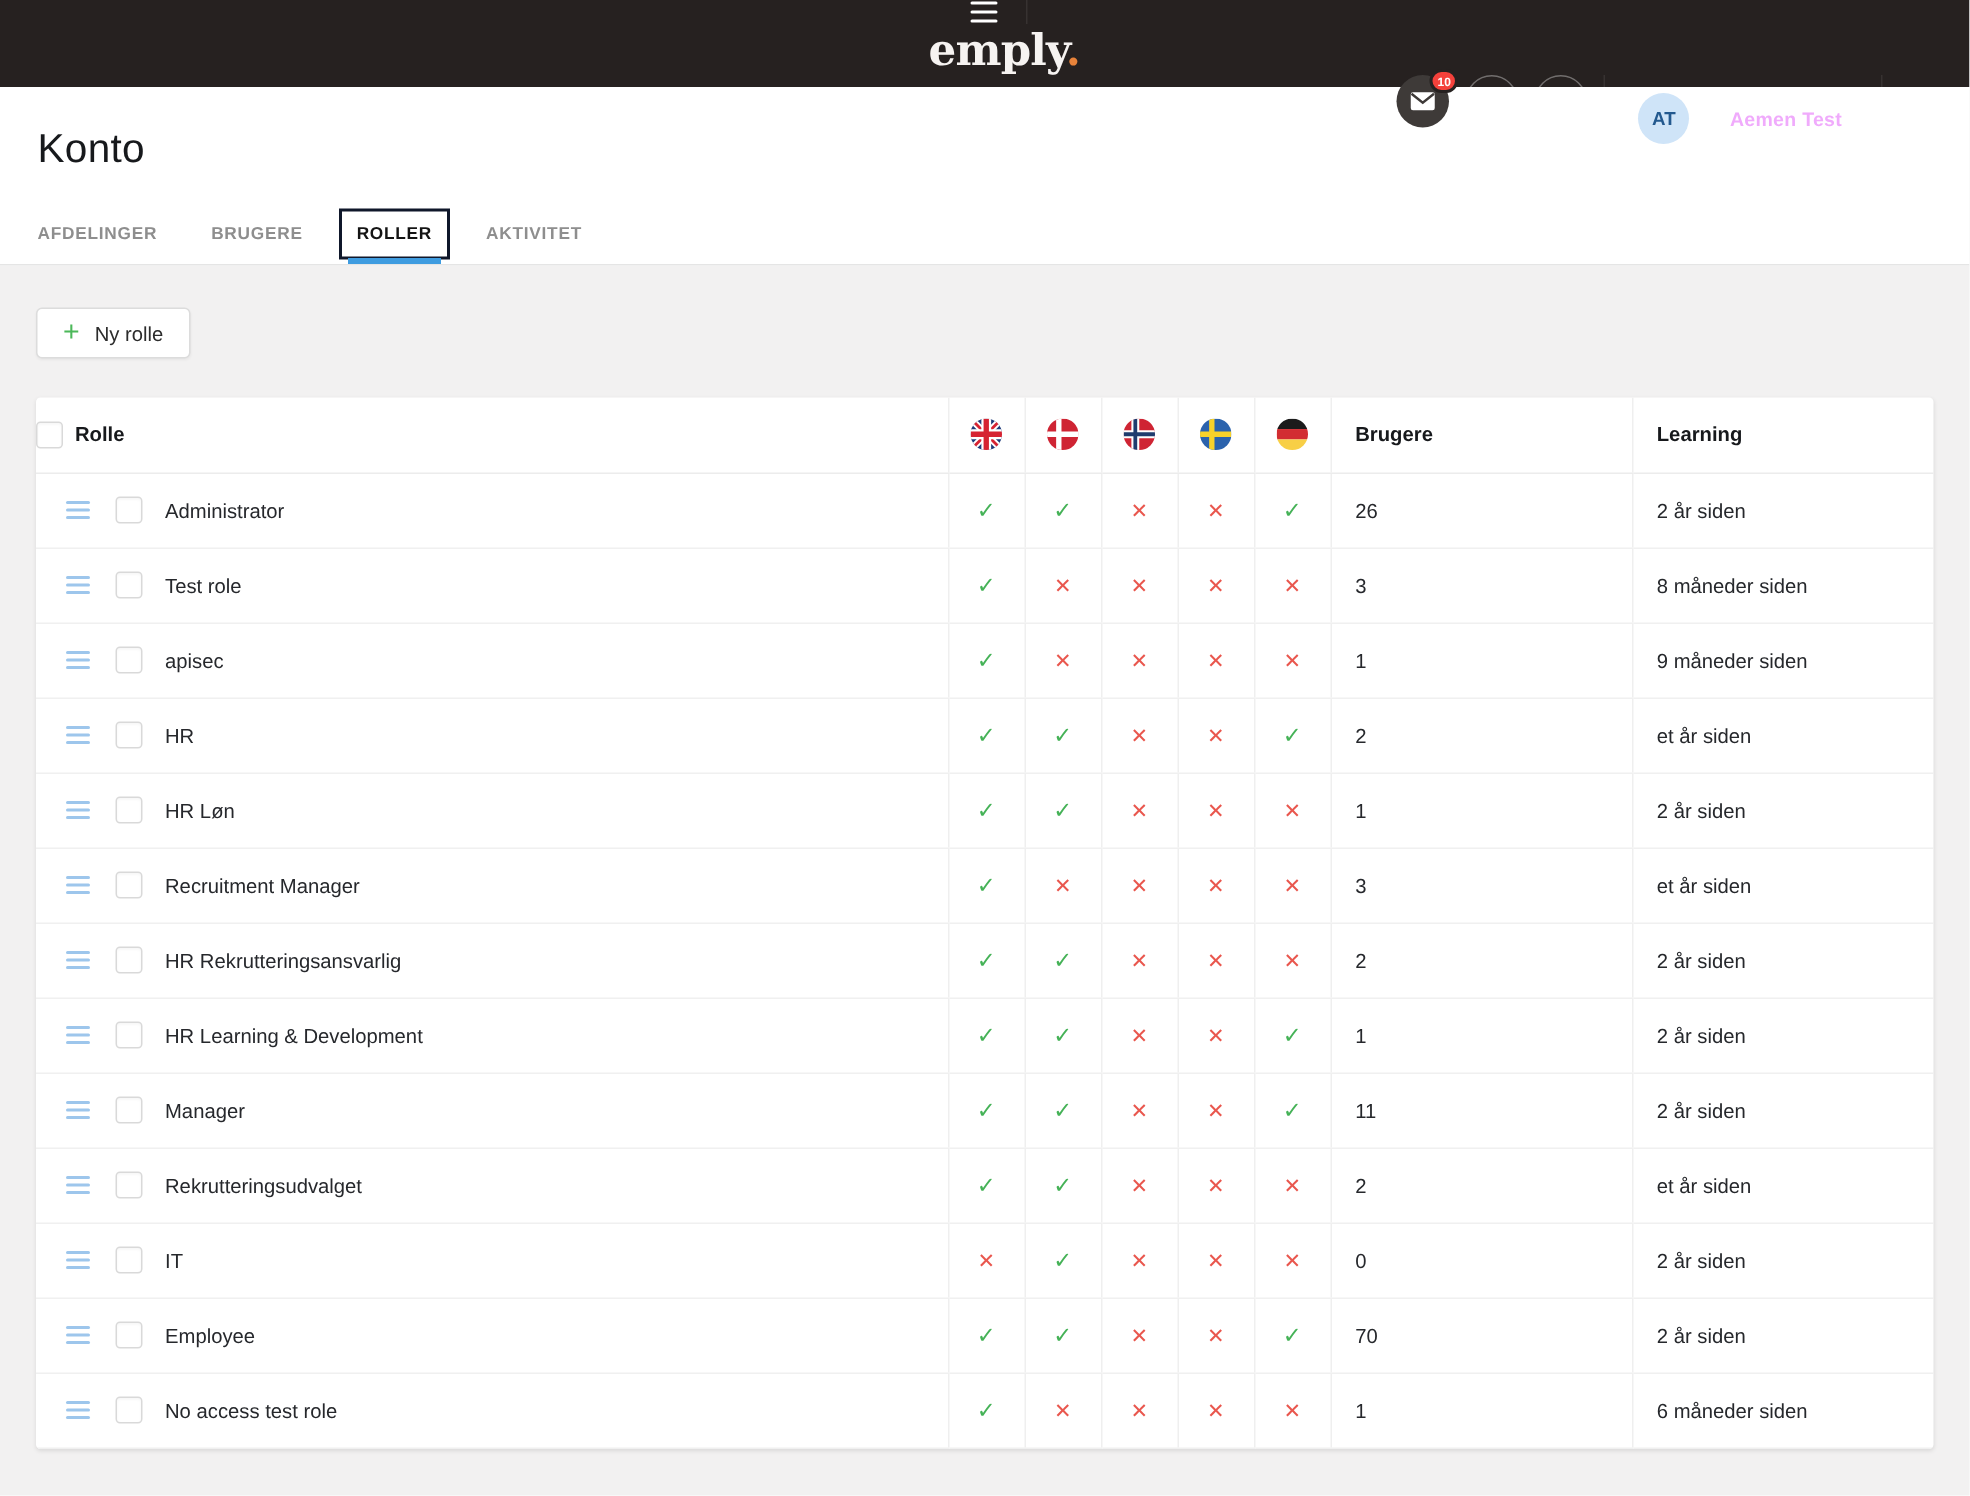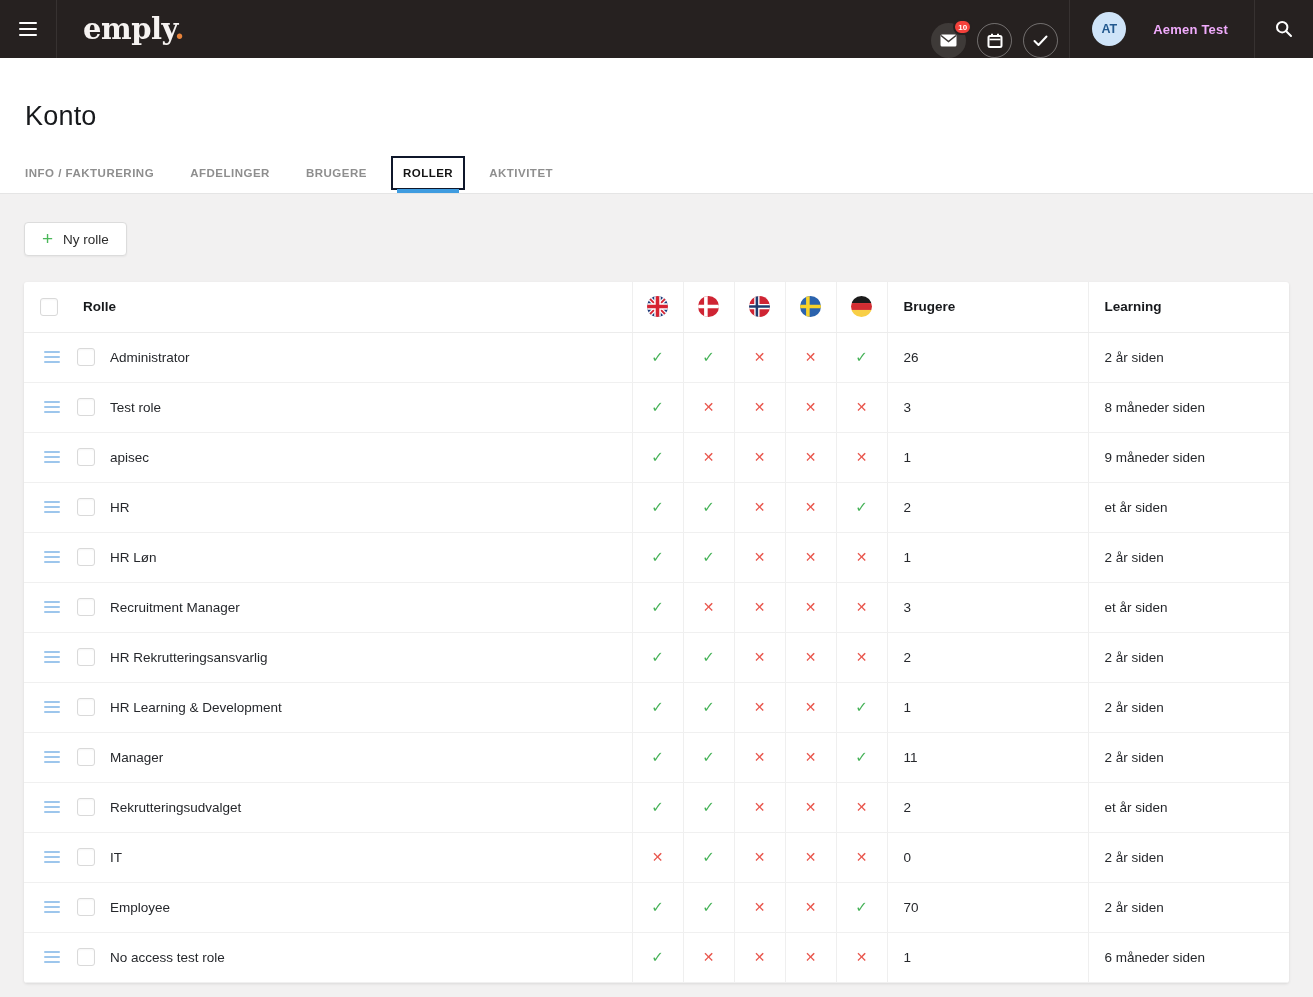--- a/index.html
+++ b/index.html
@@ -10,40 +10,41 @@
     background: #f2f1f1;
     color: #26282c;
   }
 
   
   .topbar {
     height: 58px;
     background: #262120;
     display: flex;
     align-items: center;
+    flex-direction: column;
   }
   .hamburger-btn {
     width: 57px; height: 58px;
     display: flex; align-items: center; justify-content: center;
     flex-direction: column; gap: 4px;
     background: none; border: none; cursor: pointer;
     border-right: 1px solid rgba(255,255,255,0.08);
   }
   .hamburger-btn span { width: 18px; height: 2px; background: #fff; border-radius: 1px; }
   .logo {
     margin-left: 26px;
     font-family: "DejaVu Serif", "Liberation Serif", serif;
     font-weight: 700;
     font-size: 29px;
     color: #f6f3f1;
     letter-spacing: -0.5px;
     user-select: none;
   }
   .logo .logo-dot { color: #e8833a; }
-  .topbar-right { margin-left: auto; display: flex; align-items: flex-end; height: 100%; }
+  .topbar-right { margin-left: auto; display: flex; align-items: flex-start; height: 100%; }
   .icon-btn {
     width: 35px; height: 35px; border-radius: 50%;
     display: flex; align-items: center; justify-content: center;
     background: none; border: none; cursor: pointer;
     margin-right: 11px; position: relative; flex: none;
   }
   .icon-btn.filled { background: #3e3a38; }
   .icon-btn.outline { border: 1px solid rgba(255,255,255,0.35); }
   .badge {
     position: absolute; top: -4px; right: -6px;
@@ -65,21 +66,21 @@
   }
   .profile-name { color: #f0abfc; font-size: 13px; font-weight: 700; letter-spacing: 0.2px; }
   .search-btn {
     width: 58px; height: 58px; background: none; border: none; cursor: pointer;
     display: flex; align-items: center; justify-content: center;
   }
 
   
   .page-head { background: #fff; }
   .page-title {
-    margin: 0; padding: 43px 25px 20px;
+    margin: 0; padding: 26px 25px 20px;
     font-size: 27px; font-weight: 400; color: #17191c; letter-spacing: 0.2px;
   }
   .tabs {
     display: flex; align-items: center; gap: 36px;
     height: 42px; padding: 0 25px;
     border-bottom: 1px solid #e5e5e5;
     list-style: none; margin: 0;
   }
   .tab {
     position: relative; height: 100%;
@@ -129,21 +130,21 @@
     text-align: left; padding: 0;
   }
   tbody td {
     height: 50px;
     border-bottom: 1px solid #f0f0f0;
     font-size: 13.5px; color: #26282c; padding: 0;
   }
   .col-lang { border-left: 1px solid #efefef; text-align: center; vertical-align: middle; }
   .col-users, .col-created { border-left: 1px solid #efefef; padding-left: 16px; }
 
-  .head-role-inner { display: flex; align-items: center; padding-left: 16px; gap: 25px; text-align: right; }
+  .head-role-inner { display: flex; align-items: center; gap: 8px; text-align: right; }
   .role-cell-inner { display: flex; align-items: center; padding-left: 20px; }
   .drag-handle {
     width: 16px; display: flex; flex-direction: column; gap: 3px;
     margin-right: 17px; cursor: grab; flex: none;
   }
   .drag-handle span { height: 2px; background: #9dc6ec; border-radius: 1px; }
   .checkbox {
     width: 18px; height: 18px; flex: none;
     border: 1px solid #d9d9d9; border-radius: 3px; background: #fff;
     box-shadow: inset 0 1px 2px rgba(0,0,0,0.04);
@@ -210,23 +211,20 @@
             <line x1="11.2" y1="11.2" x2="16" y2="16" stroke="#fff" stroke-width="2" stroke-linecap="round"></line>
           </svg>
       </span>
     </button>
   </div>
 </header>
 
 <section class="page-head">
   <h1 class="page-title">Konto</h1>
   <ul class="tabs">
-    <li class="tab">
-        <span>INFO / FAKTURERING</span>
-      </li>
     <li class="tab">
         <span>AFDELINGER</span>
       </li>
     <li class="tab">
         <span>BRUGERE</span>
       </li>
     <li class="tab active">
         <span class="tab-highlight">ROLLER</span>
       </li>
     <li class="tab">

